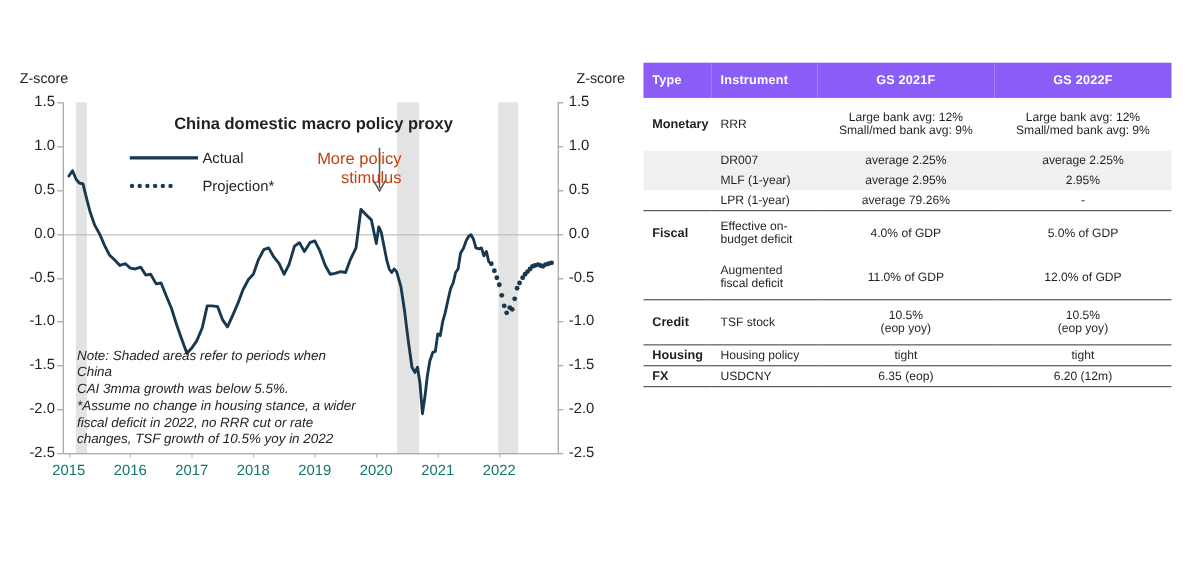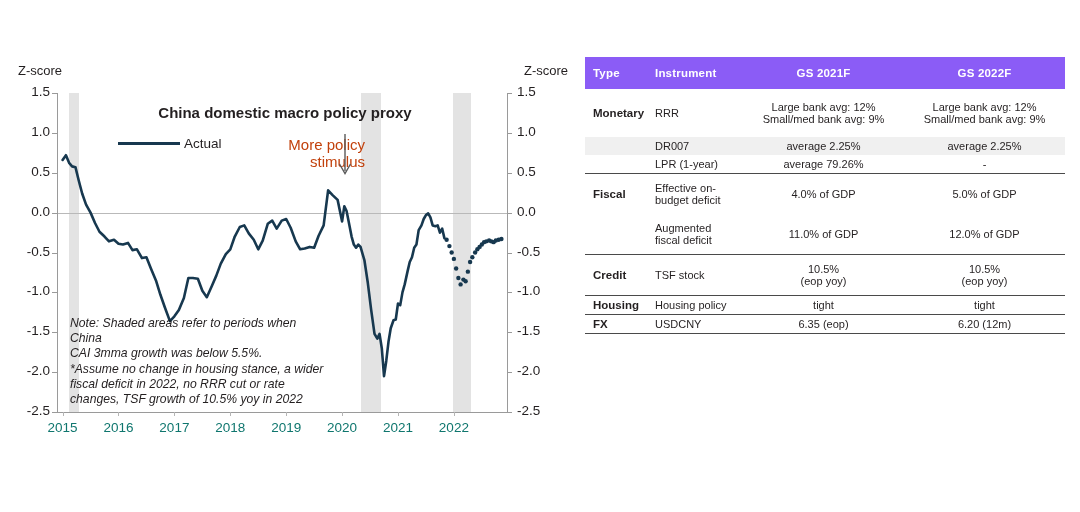--- a/index.html
+++ b/index.html
@@ -160,20 +160,31 @@
         </svg>
       </div>
 
     <div id="chart-title">China domestic macro policy proxy</div>
 
     <div id="legend">
       <div class="leg-row">
         <span class="leg-solid"></span>
         <span class="leg-label">Actual</span>
       </div>
+      <div class="leg-row">
+        <span class="leg-dots">
+          <i></i>
+            <i></i>
+            <i></i>
+            <i></i>
+            <i></i>
+            <i></i>
+        </span>
+        <span class="leg-label">Projection*</span>
+      </div>
     </div>
 
     <div id="annotation">More policy stimulus</div>
     <div id="anno-arrow">
       <svg width="18" height="44" viewBox="0 0 18 44">
         <line x1="9" y1="0" x2="9" y2="37" stroke="#5a5a5a" stroke-width="1.4"></line>
         <polyline points="3.5,30 9,39.5 14.5,30" fill="none" stroke="#5a5a5a" stroke-width="1.4"></polyline>
       </svg>
     </div>
 
@@ -214,20 +225,26 @@
               <span class="sub">Large bank avg: 12%</span>
               <span class="sub">Small/med bank avg: 9%</span>
             </td>
           </tr>
           <tr class="zebra">
             <td class="type"></td>
             <td class="instr">DR007</td>
             <td class="val">average 2.25%</td>
             <td class="val">average 2.25%</td>
           </tr>
+          <tr class="zebra">
+            <td class="type"></td>
+            <td class="instr">MLF (1-year)</td>
+            <td class="val">average 2.95%</td>
+            <td class="val">2.95%</td>
+          </tr>
           <tr class="secend">
             <td class="type"></td>
             <td class="instr">LPR (1-year)</td>
             <td class="val">average 79.26%</td>
             <td class="val">-</td>
           </tr>
           <tr class="tall">
             <td class="type">Fiscal</td>
             <td class="instr">
               <span class="sub">Effective on-</span>

